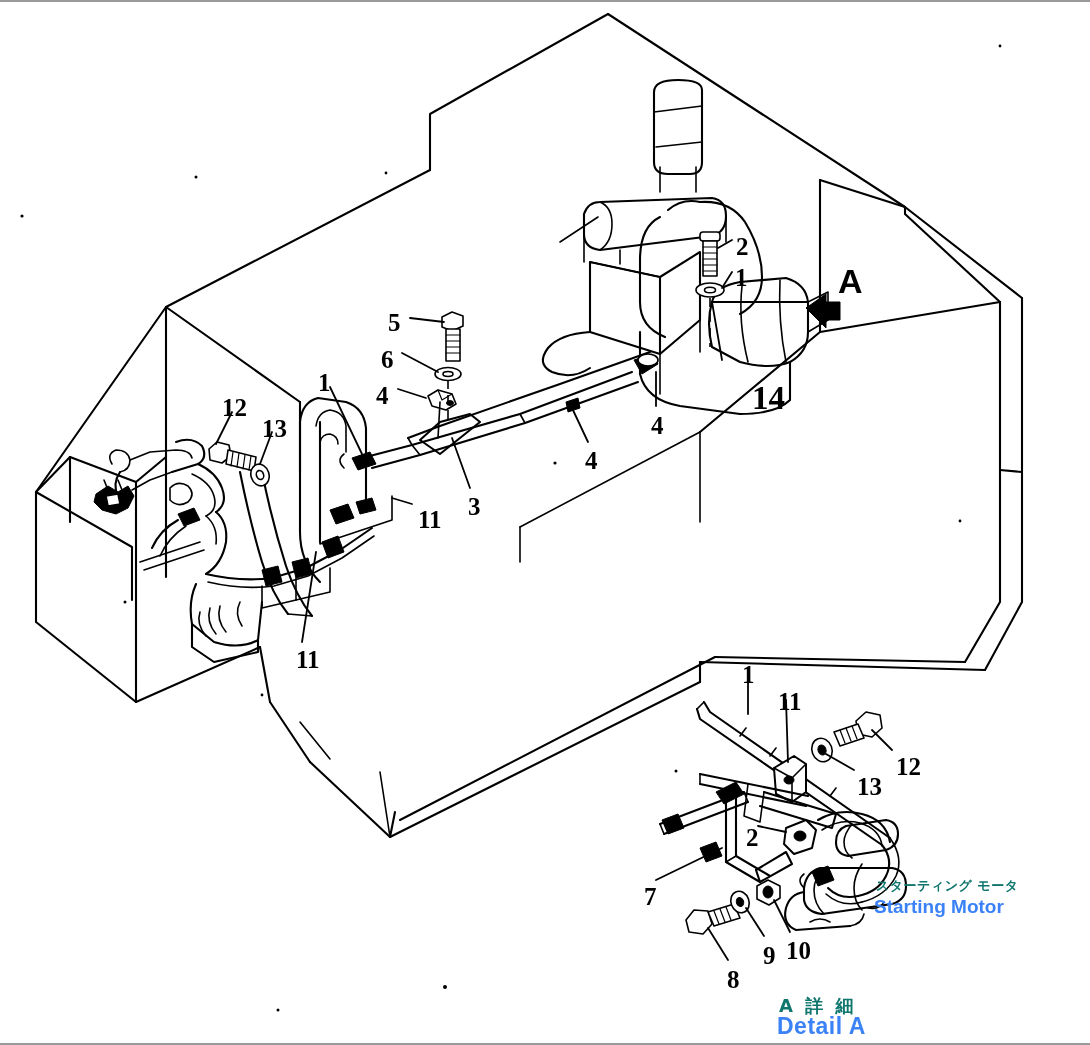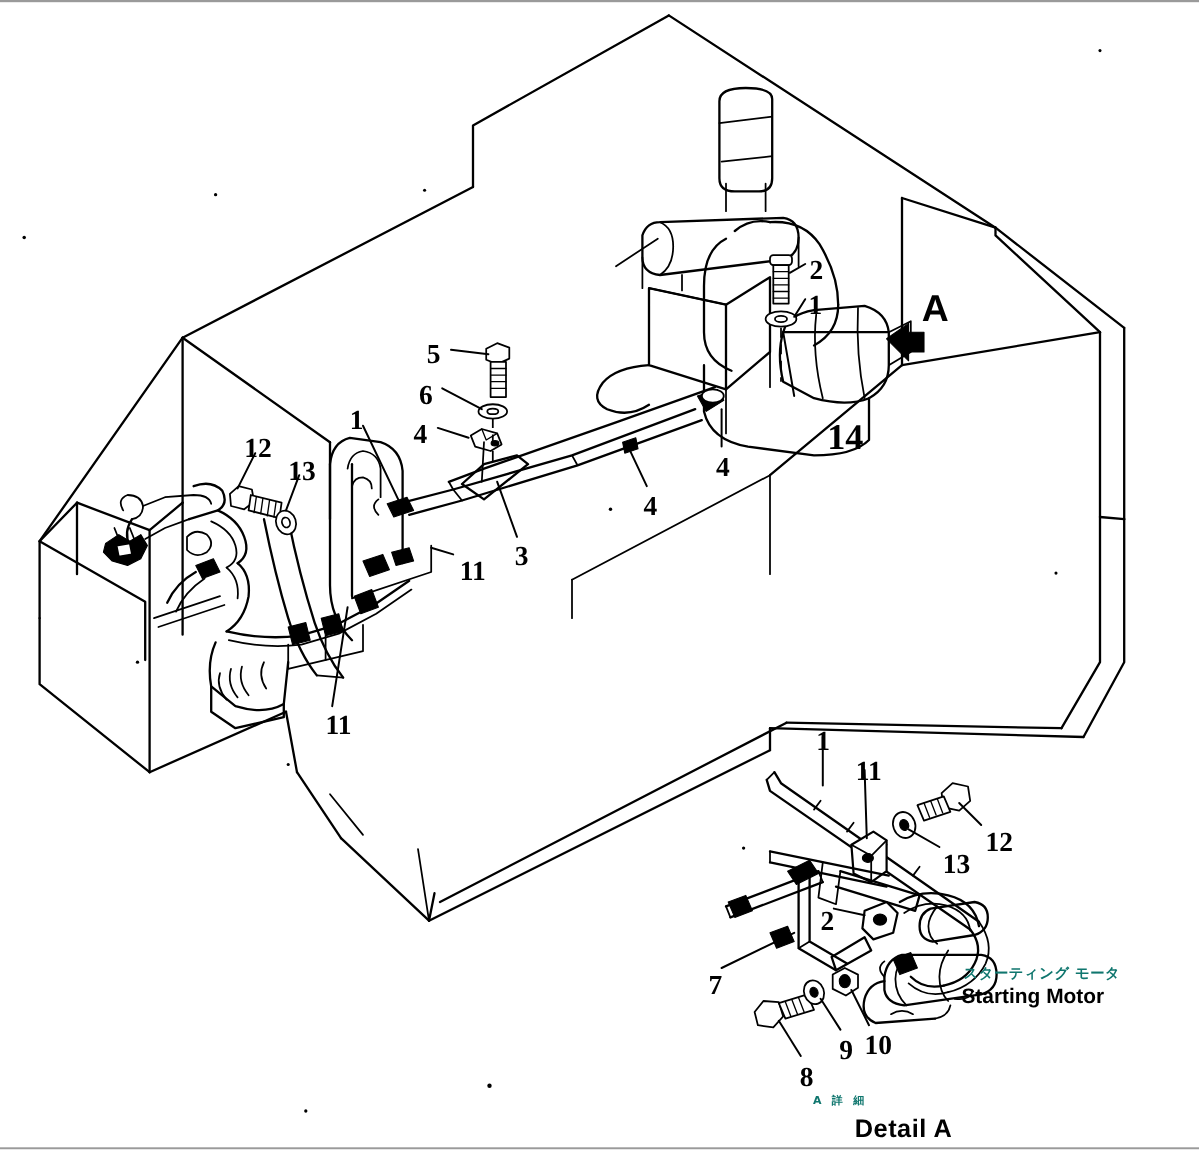--- a/index.html
+++ b/index.html
@@ -33,21 +33,21 @@
     font-family:"DejaVu Sans", sans-serif;
     font-weight:700;
     color:#0f766e;
     white-space:nowrap;
     line-height:1;
   }
   .cap-en{
     position:absolute;
     font-family:"Liberation Sans", sans-serif;
     font-weight:700;
-    color:#000000;
+    color:#3b82f6;
     white-space:nowrap;
     line-height:1;
   }
   .marker-a{
     position:absolute;
     font-family:"Liberation Sans", sans-serif;
     font-weight:700;
     color:#000;
     line-height:1;
   }
@@ -433,16 +433,16 @@
       <div class="callout" style="left: 727px; top: 965px; font-size: 25px;">8</div>
       <div class="callout" style="left: 763px; top: 941px; font-size: 25px;">9</div>
       <div class="callout" style="left: 786px; top: 936px; font-size: 25px;">10</div>
     </div>
 
   <div class="marker-a" style="left:838px;top:262px;font-size:34px;">A</div>
 
   <div class="cap-jp" style="left:876px;top:877px;font-size:13px;letter-spacing:0.5px;">スターティング モータ</div>
   <div class="cap-en" style="left:874px;top:895px;font-size:19px;">Starting  Motor</div>
 
-  <div class="cap-jp" style="left:739px;top:995px;font-size:10px;letter-spacing:3px;">A 詳 細</div>
+  <div class="cap-jp" style="left:779px;top:995px;font-size:18px;letter-spacing:3px;">A 詳 細</div>
   <div class="cap-en" style="left:777px;top:1013px;font-size:23px;letter-spacing:0.5px;">Detail A</div>
 
 </div>
 
 </body></html>

